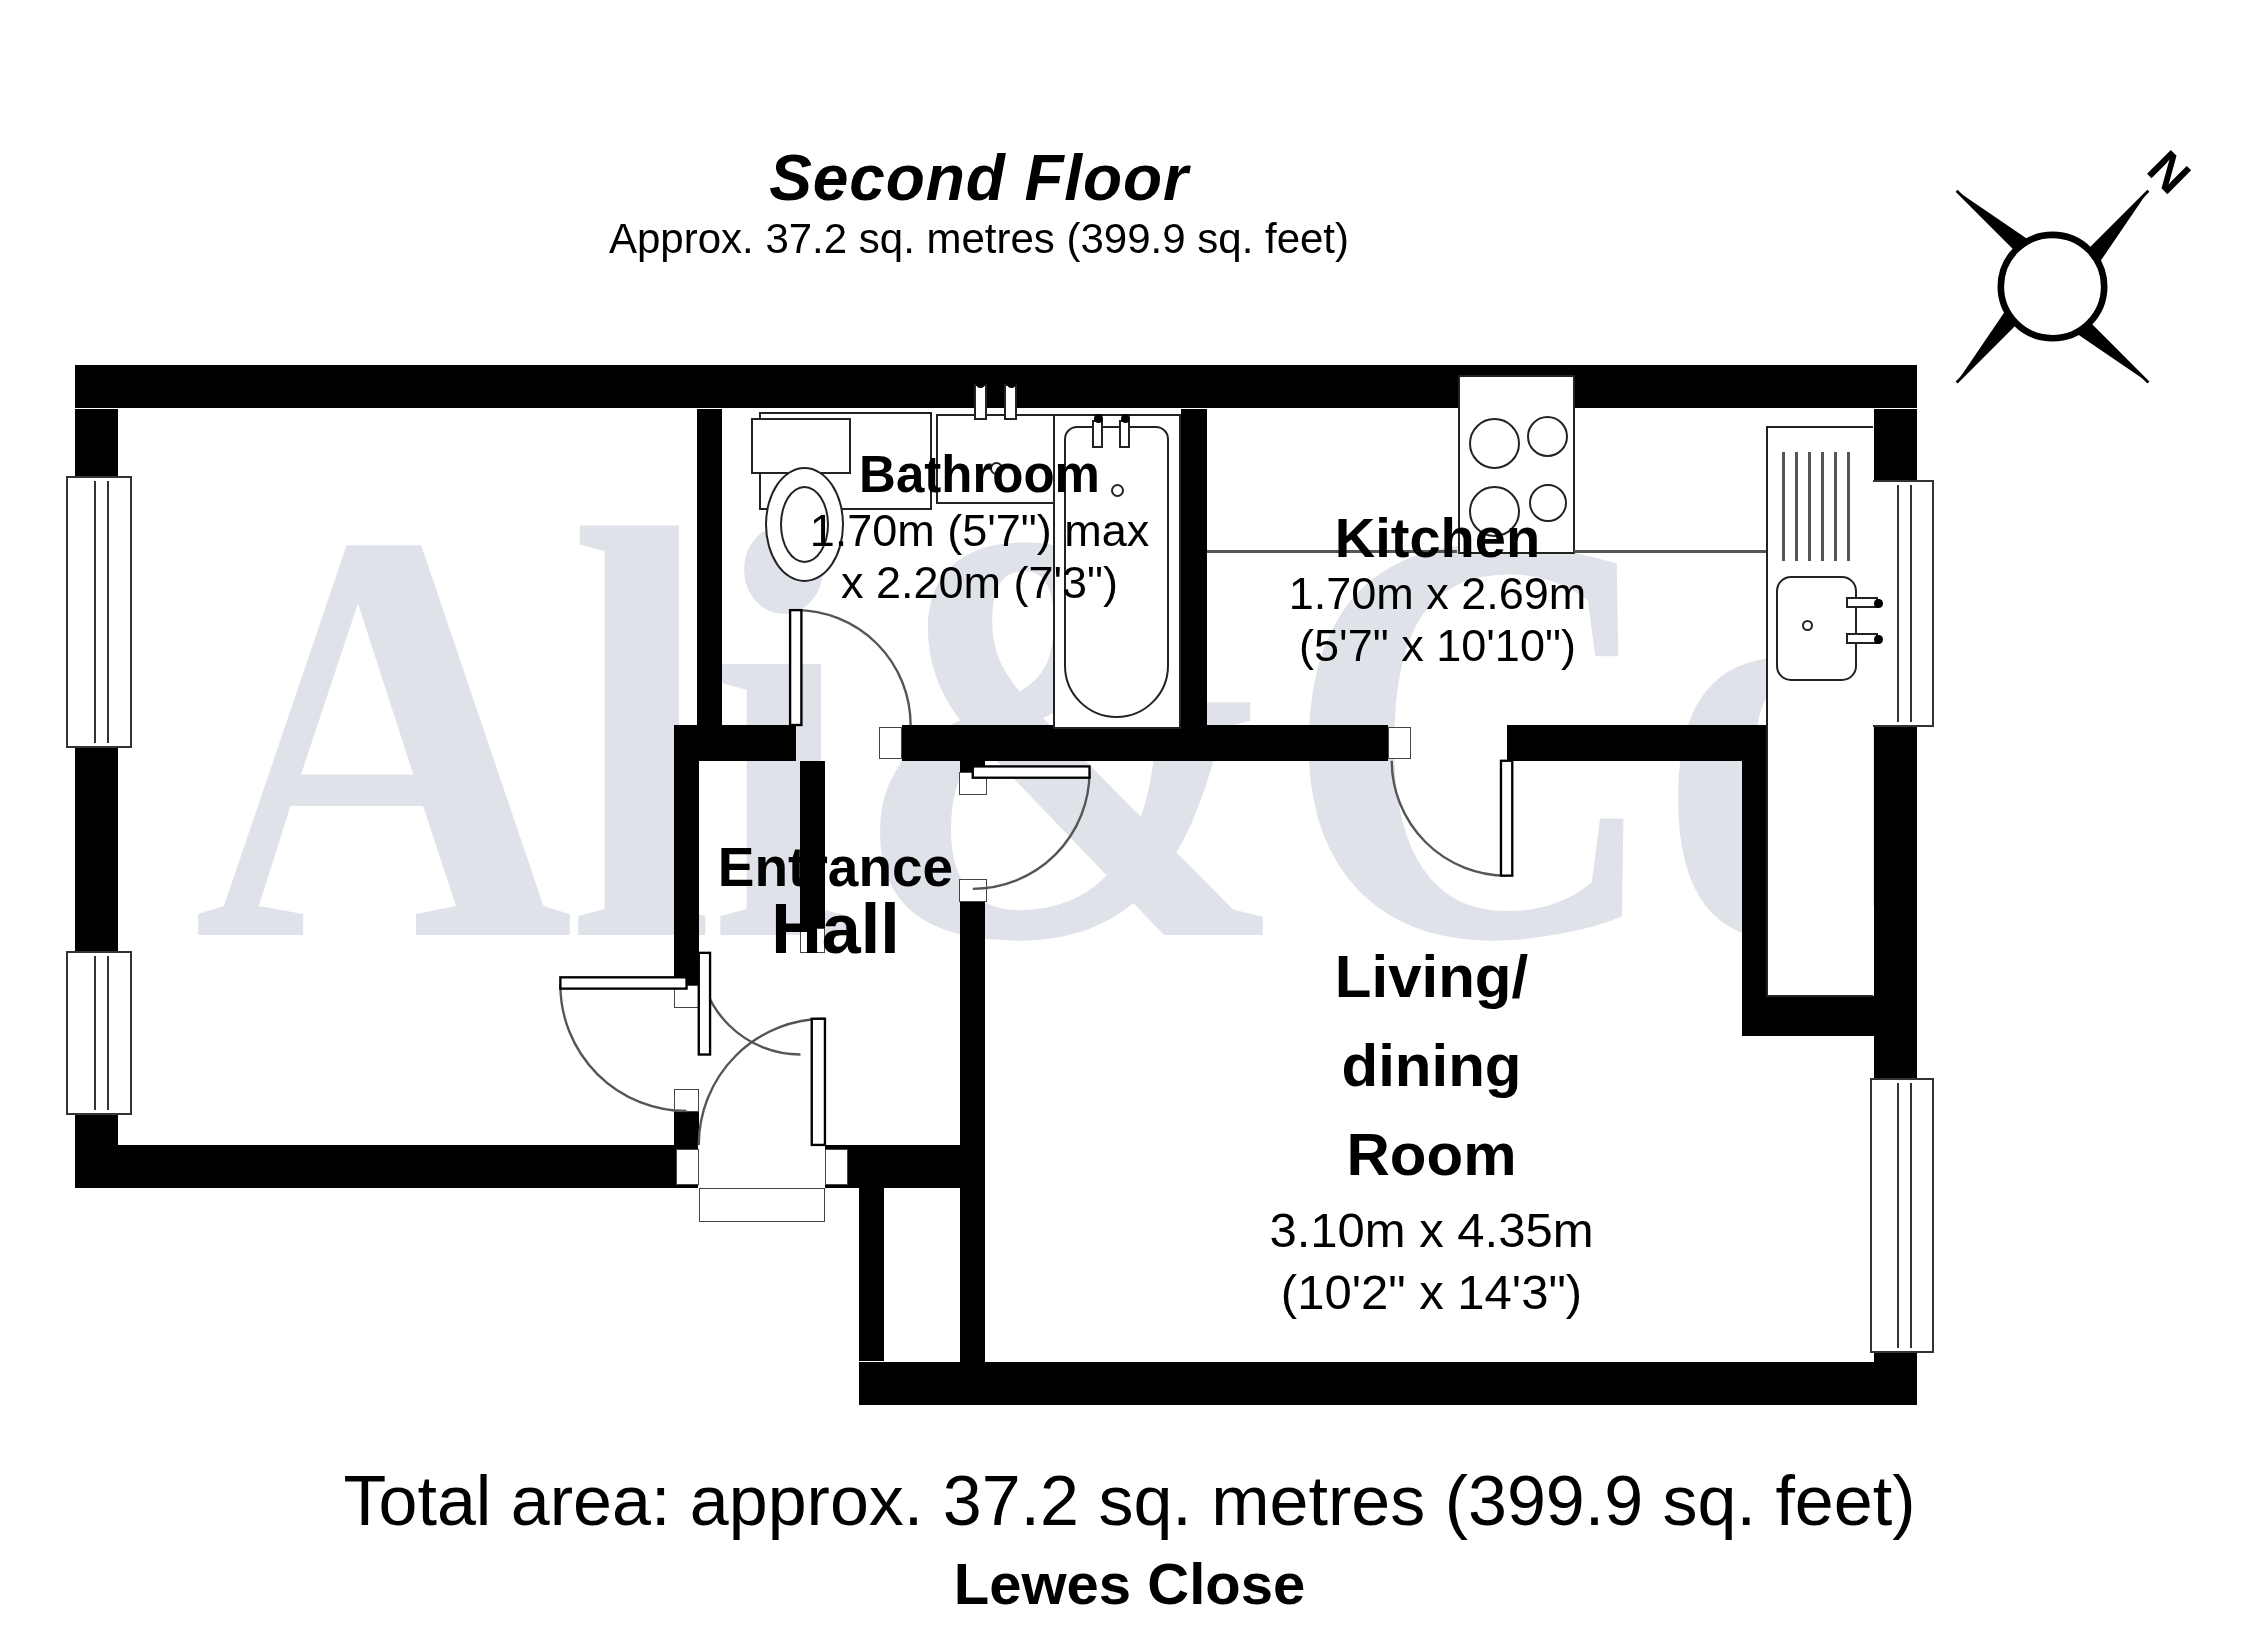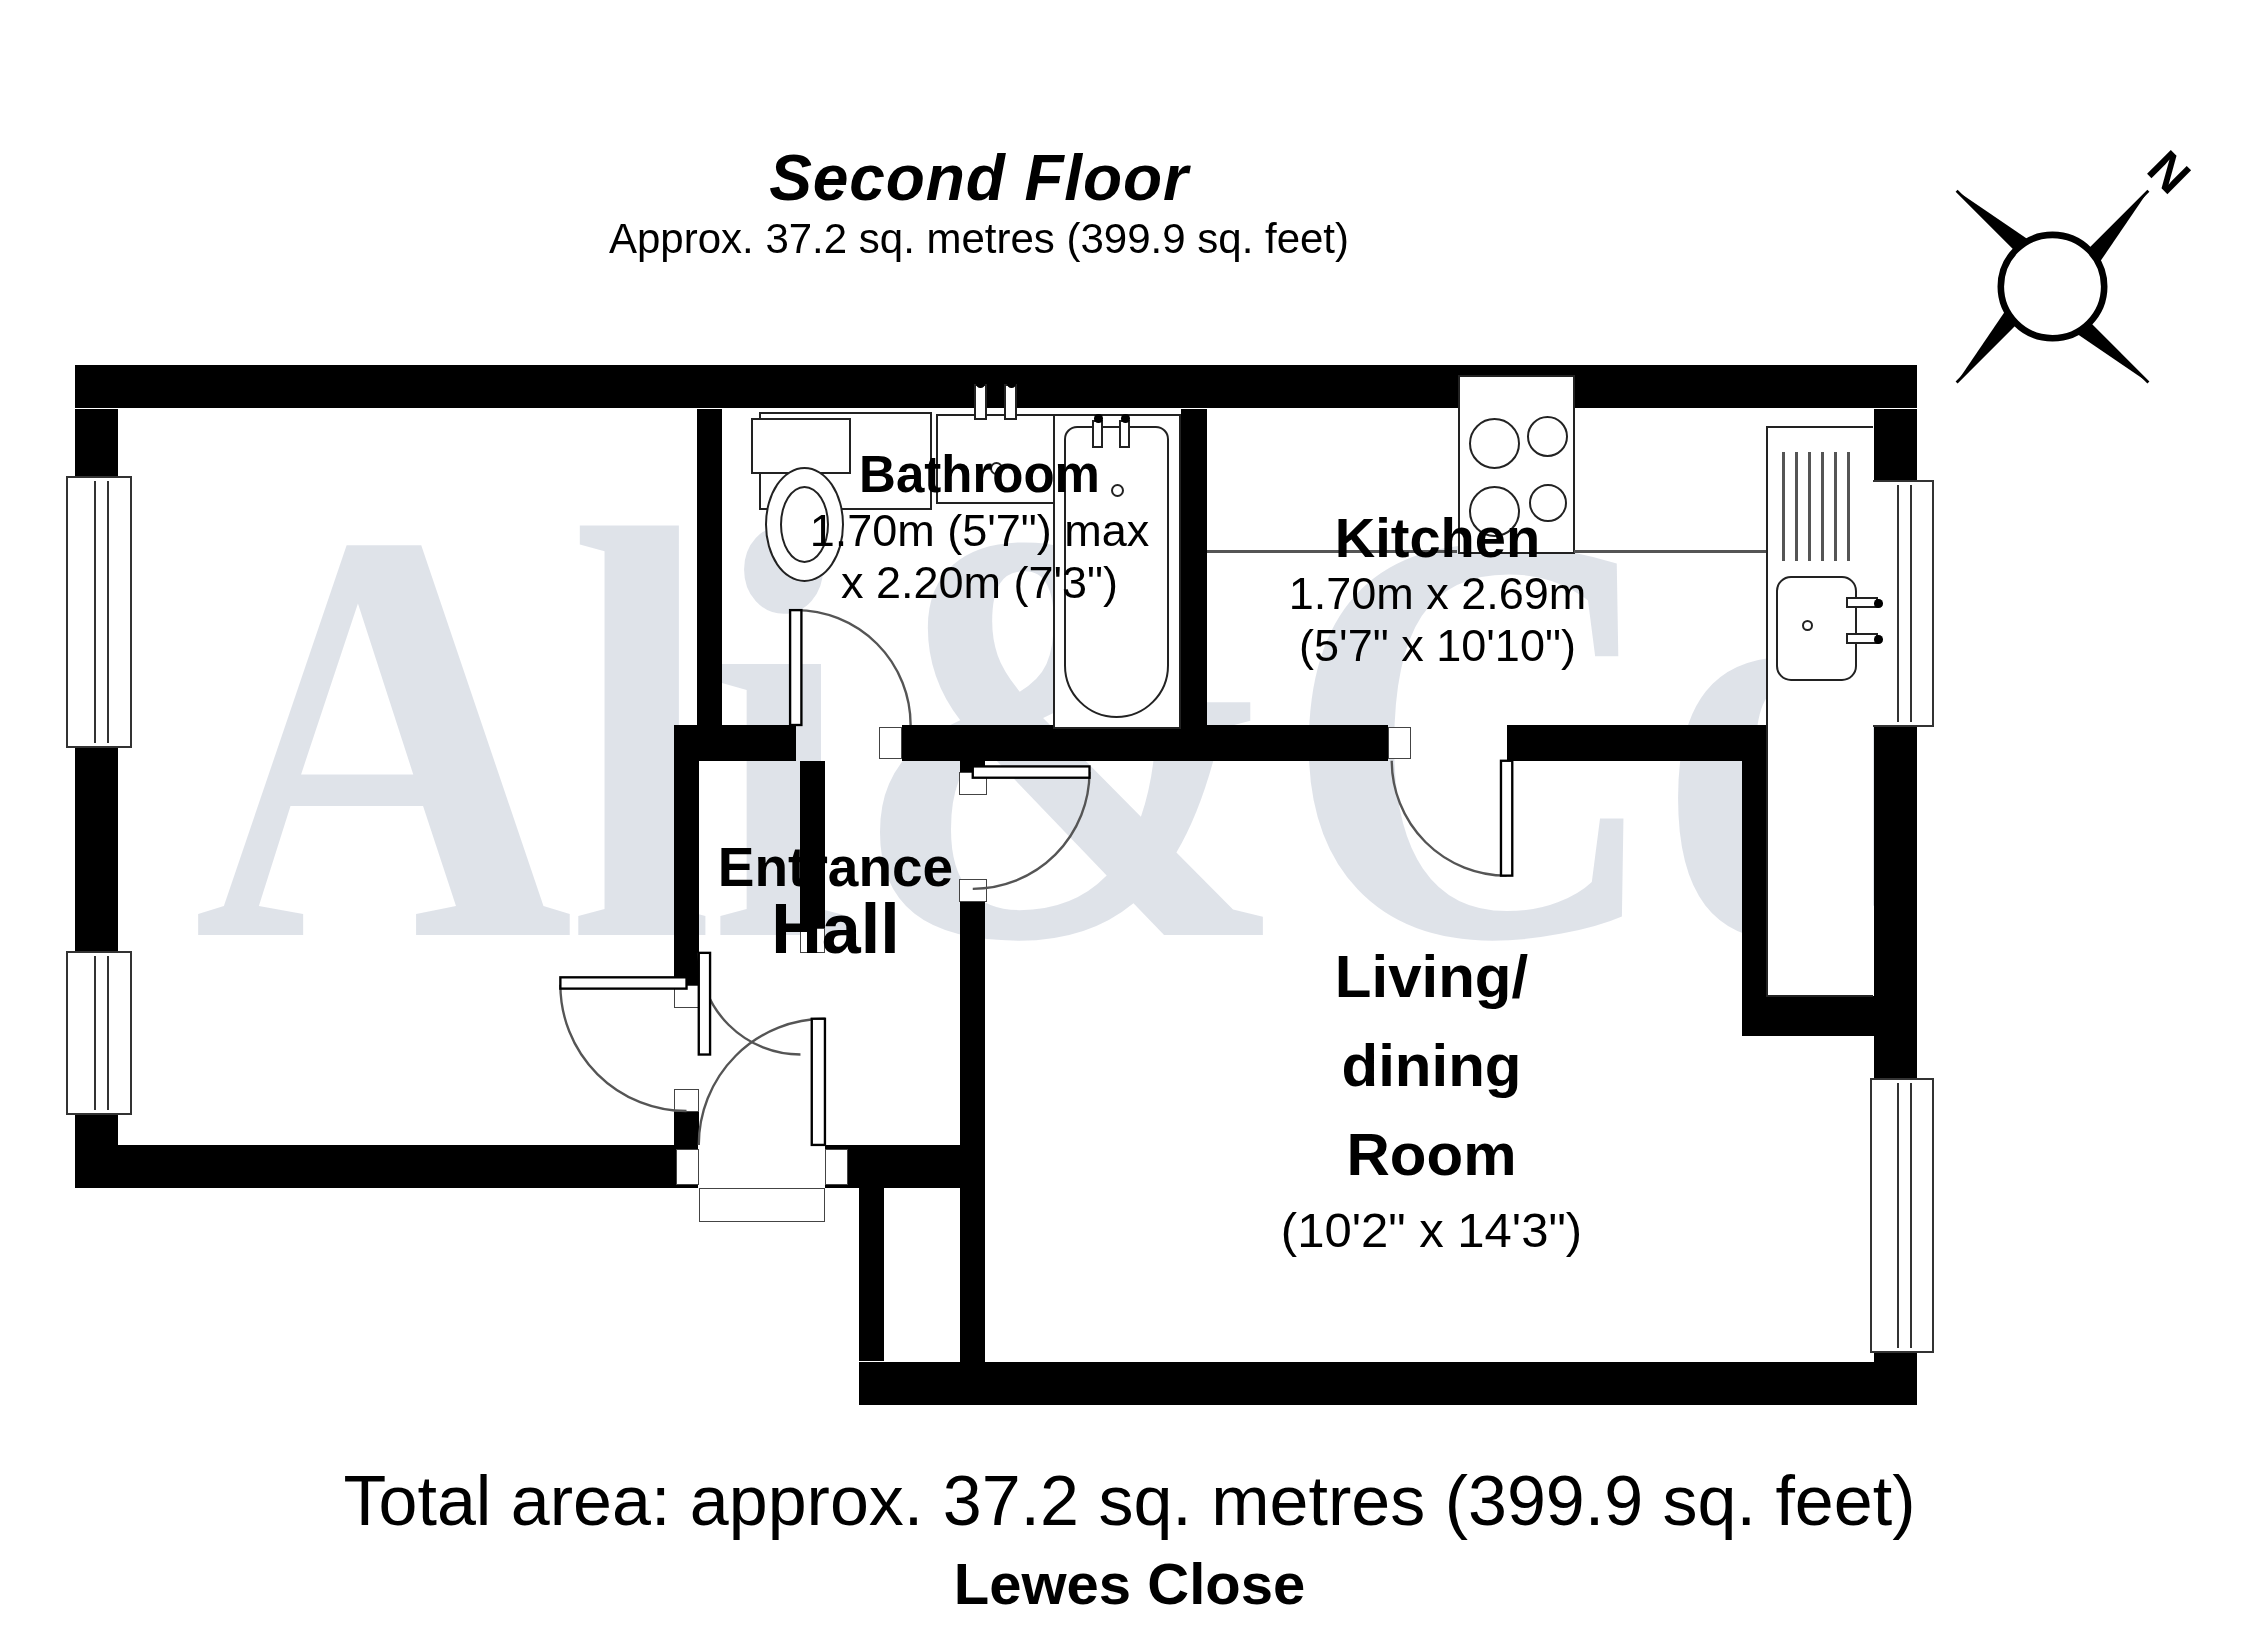--- a/index.html
+++ b/index.html
@@ -187,20 +187,21 @@
 
   <div class="room-label" style="left:600px;top:836px;width:471px;">
     <div class="rl-name" style="font-size:55px;line-height:62px;">Entrance</div>
     <div class="rl-name" style="font-size:70px;line-height:62px;">Hall</div>
   </div>
 
   <div class="room-label" style="left:1149px;top:932px;width:565px;">
     <div class="rl-name big">Living/</div>
     <div class="rl-name big">dining</div>
     <div class="rl-name big">Room</div>
+    <div class="rl-dim liv">3.10m x 4.35m</div>
     <div class="rl-dim liv">(10'2" x 14'3")</div>
   </div>
 
   <div class="footer-block">
     <div class="footer-total">Total area: approx. 37.2 sq. metres (399.9 sq. feet)</div>
     <div class="footer-addr">Lewes Close</div>
   </div>
 
 </div>
 

